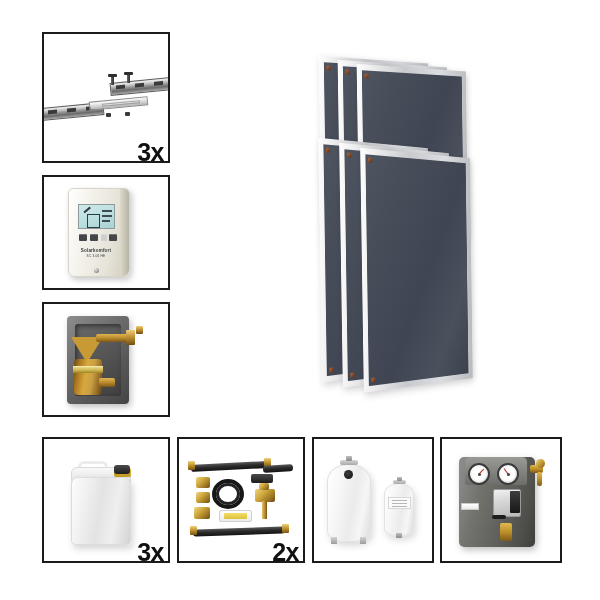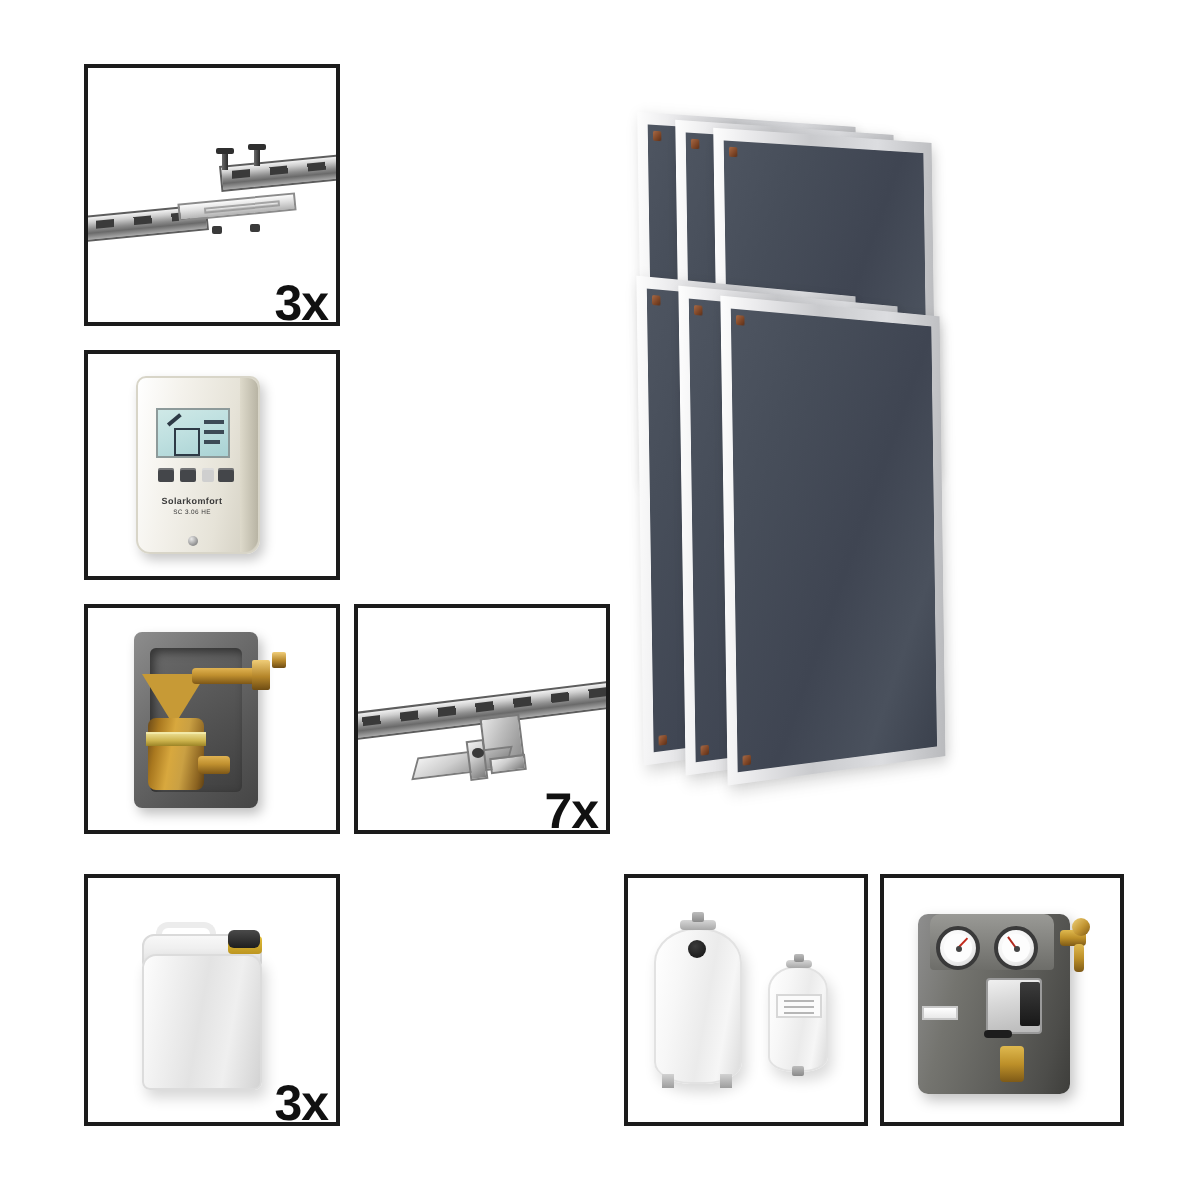--- a/index.html
+++ b/index.html
@@ -420,50 +420,67 @@
 
       <div class="brass-pipe" style="left:52px;top:30px;width:34px;height:8px;"></div>
       <div class="brass-nut" style="left:82px;top:26px;width:9px;height:15px;"></div>
       <div class="brass-nut" style="left:92px;top:22px;width:7px;height:8px;"></div>
       <div class="brass-pipe" style="left:55px;top:74px;width:16px;height:9px;"></div>
 
       <div class="qty"></div>
     </div>
   </div>
 
-  <div class="panel" style="left:177px;top:302px;width:128px;height:115px;">
-    <div class="panel-inner">
-
-      <div class="rail" style="left:-4px;top:44px;width:136px;height:14px;transform:rotate(-7deg);">
-        <div class="rail-holes"></div>
-      </div>
-
-      <div class="hook-block" style="left:62px;top:54px;width:20px;height:22px;transform:rotate(-7deg);"></div>
-      <div class="hook-plate" style="left:28px;top:72px;width:48px;height:11px;transform:rotate(-7deg) skewX(-22deg);"></div>
-      <div class="hook-plate" style="left:55px;top:66px;width:9px;height:20px;transform:rotate(-7deg);"></div>
-      <div class="hook-plate" style="left:66px;top:74px;width:18px;height:8px;transform:rotate(-7deg);"></div>
-      <div class="nut" style="left:57px;top:70px;width:6px;height:5px;border-radius:50%;"></div>
-
-      <div class="qty">7x</div>
-    </div>
-  </div>
 
   <div class="panel" style="left:42px;top:437px;width:128px;height:126px;">
     <div class="panel-inner">
 
       <div class="can-handle" style="left:34px;top:22px;width:30px;height:12px;"></div>
       <div class="can-shoulder" style="left:27px;top:28px;width:60px;height:16px;"></div>
       <div class="can-body" style="left:27px;top:38px;width:60px;height:68px;"></div>
       <div class="can-ring" style="left:70px;top:29px;width:17px;height:9px;"></div>
       <div class="can-cap" style="left:70px;top:26px;width:16px;height:9px;"></div>
 
       <div class="qty">3x</div>
     </div>
   </div>
 
+  <div class="panel" style="left:177px;top:437px;width:128px;height:126px;">
+    <div class="panel-inner">
+
+      <div class="hose" style="left:12px;top:24px;width:76px;transform:rotate(-3deg);"></div>
+      <div class="hose-end" style="left:9px;top:22px;"></div>
+      <div class="hose-end" style="left:85px;top:19px;"></div>
+
+      <div class="hose" style="left:84px;top:26px;width:30px;transform:rotate(-4deg);"></div>
+
+      <div class="hose" style="left:14px;top:89px;width:92px;transform:rotate(-2deg);"></div>
+      <div class="hose-end" style="left:11px;top:87px;"></div>
+      <div class="hose-end" style="left:103px;top:85px;"></div>
+
+      <div class="coil" style="left:33px;top:40px;width:32px;height:30px;"></div>
+      <div class="coil2" style="left:37px;top:44px;width:24px;height:22px;"></div>
+
+      <div class="fitting" style="left:17px;top:38px;width:14px;height:11px;"></div>
+      <div class="fitting" style="left:17px;top:53px;width:14px;height:11px;"></div>
+      <div class="fitting" style="left:15px;top:68px;width:16px;height:12px;"></div>
+
+      <div class="blackbox" style="left:72px;top:35px;width:22px;height:9px;"></div>
+
+      <div class="fitting" style="left:76px;top:50px;width:20px;height:13px;"></div>
+      <div class="valve-stem" style="left:83px;top:62px;width:5px;height:18px;"></div>
+      <div class="fitting" style="left:80px;top:44px;width:10px;height:7px;"></div>
+
+      <div class="tube" style="left:40px;top:71px;width:33px;height:12px;">
+        <div class="tube-lbl"></div>
+      </div>
+
+      <div class="qty">2x</div>
+    </div>
+  </div>
 
   <div class="panel" style="left:312px;top:437px;width:122px;height:126px;">
     <div class="panel-inner">
 
       <div class="vessel" style="left:13px;top:25px;width:44px;height:78px;"></div>
       <div class="vessel-top" style="left:26px;top:21px;width:18px;height:5px;"></div>
       <div class="vessel-nip" style="left:32px;top:17px;width:6px;height:5px;"></div>
       <div class="vessel-port" style="left:30px;top:31px;width:9px;height:9px;"></div>
       <div class="vessel-foot" style="left:17px;top:98px;width:6px;height:7px;"></div>
       <div class="vessel-foot" style="left:46px;top:98px;width:6px;height:7px;"></div>

